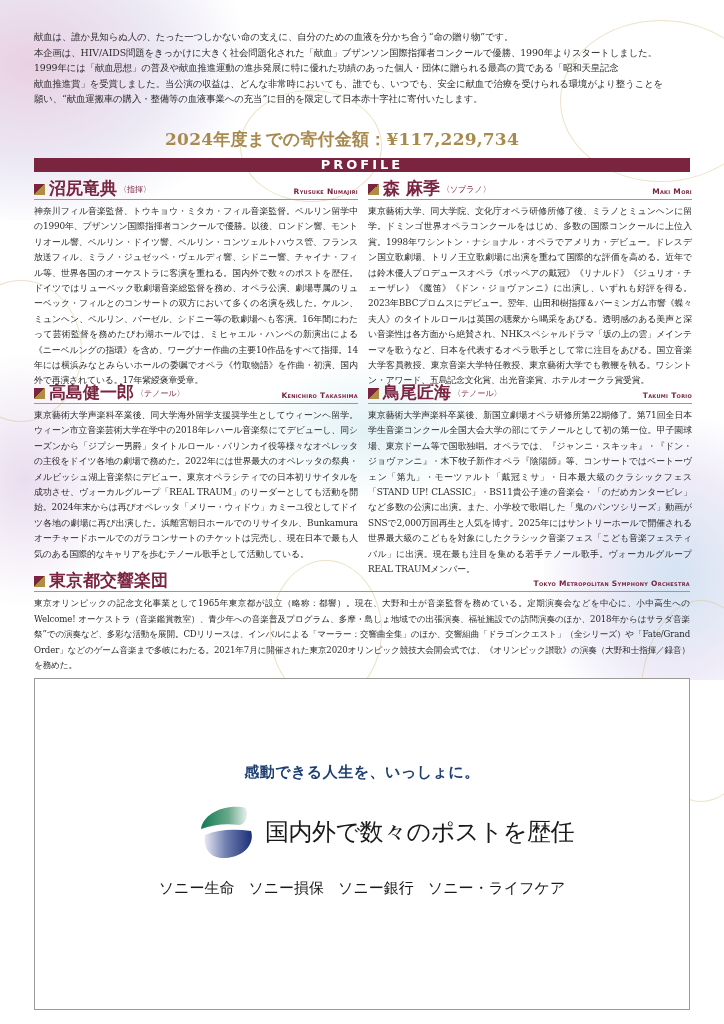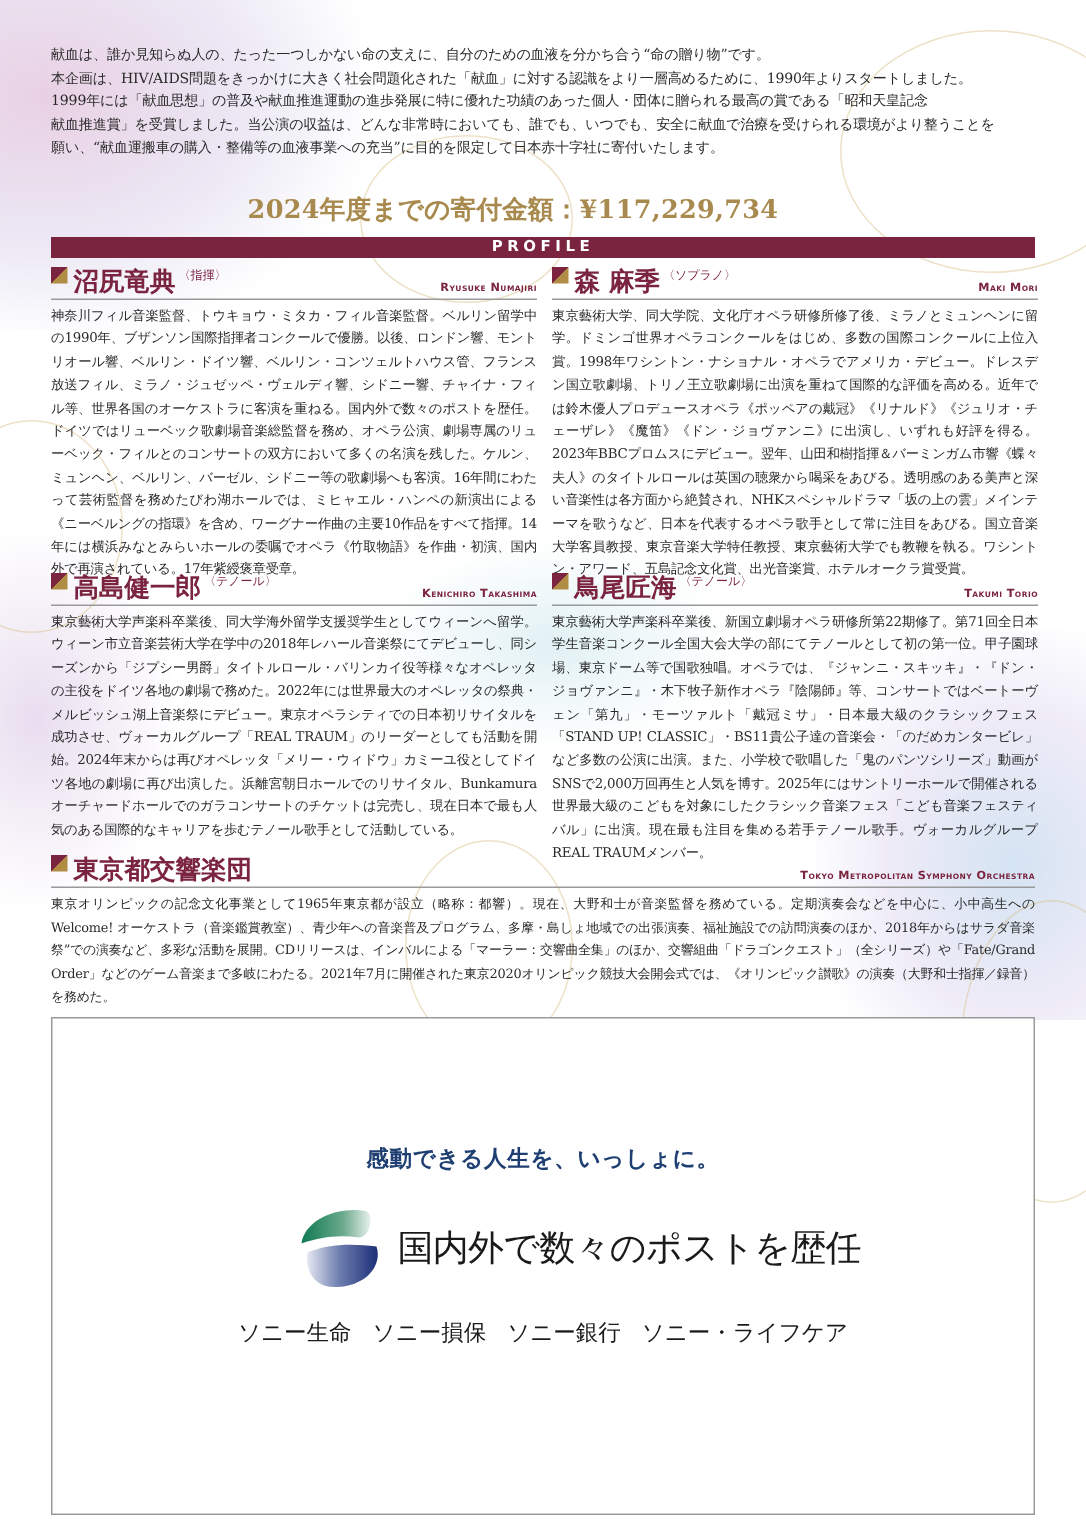--- a/index.html
+++ b/index.html
@@ -44,29 +44,29 @@
 
   .donation {
     position: absolute; left: 0; width: 684px; top: 128px; text-align: center;
     font-size: 17px; font-weight: bold; color: #a98a4e; letter-spacing: 0.2px;
   }
 
   .profile-bar {
     position: absolute; left: 34px; top: 158px; width: 656px; height: 14px;
     background: #7b2440; color: #fff; text-align: center;
     font-family: "DejaVu Sans", "Liberation Sans", sans-serif;
-    font-size: 10px; letter-spacing: 3px; line-height: 14px; font-weight: bold;
+    font-size: 13px; letter-spacing: 3px; line-height: 14px; font-weight: bold;
   }
 
   .person { position: absolute; width: 324px; }
   .person-head {
     display: flex; align-items: flex-end; justify-content: space-between;
     border-bottom: 1px solid #9a9a9a; padding-bottom: 1px; height: 20px;
   }
-  .name-wrap { display: flex; align-items: flex-start; margin-top: 32px; }
+  .name-wrap { display: flex; align-items: flex-end; margin-top: 32px; }
   .square {
     width: 11px; height: 11px; margin-right: 4px; margin-bottom: 3px;
     background: linear-gradient(135deg, #7b2440 0 50%, #b08c45 50% 100%);
   }
   .name { font-size: 17px; font-weight: bold; color: #7b2440; line-height: 20px; }
   .role { font-size: 8px; color: #7b2440; margin-left: 2px; margin-bottom: 3px; }
   .romaji {
     font-family: "DejaVu Sans", "Liberation Sans", sans-serif;
     font-size: 7.5px; font-weight: bold; color: #7b2440; letter-spacing: 0.3px;
     font-variant: small-caps; margin-bottom: 2px; padding-left: 24px;
@@ -114,21 +114,21 @@
 <div class="gold-swirl" style="left:240px;top:90px;width:140px;height:110px;"></div>
 <div class="gold-swirl" style="left:560px;top:20px;width:200px;height:160px;"></div>
 <div class="gold-swirl" style="left:-40px;top:280px;width:120px;height:140px;"></div>
 <div class="gold-swirl" style="left:270px;top:560px;width:110px;height:140px;"></div>
 <div class="gold-swirl" style="left:640px;top:600px;width:120px;height:200px;"></div>
 
 <div class="content">
 
   <div class="intro">
     <p>献血は、誰か見知らぬ人の、たった一つしかない命の支えに、自分のための血液を分かち合う“命の贈り物”です。</p>
-    <p>本企画は、HIV/AIDS問題をきっかけに大きく社会問題化された「献血」に対する認識をより一層高めるために、1990年よりスタートしました。</p>
+    <p>本企画は、HIV/AIDS問題をきっかけに大きく社会問題化された「献血」ブザンソン国際指揮者コンクールで優勝、1990年よりスタートしました。</p>
     <p>1999年には「献血思想」の普及や献血推進運動の進歩発展に特に優れた功績のあった個人・団体に贈られる最高の賞である「昭和天皇記念</p>
     <p>献血推進賞」を受賞しました。当公演の収益は、どんな非常時においても、誰でも、いつでも、安全に献血で治療を受けられる環境がより整うことを</p>
     <p>願い、“献血運搬車の購入・整備等の血液事業への充当”に目的を限定して日本赤十字社に寄付いたします。</p>
   </div>
 
   <div class="donation">2024年度までの寄付金額：¥117,229,734</div>
 
   <div class="profile-bar">PROFILE</div>
 
   <div class="person" style="left:34px;top:178px;">

